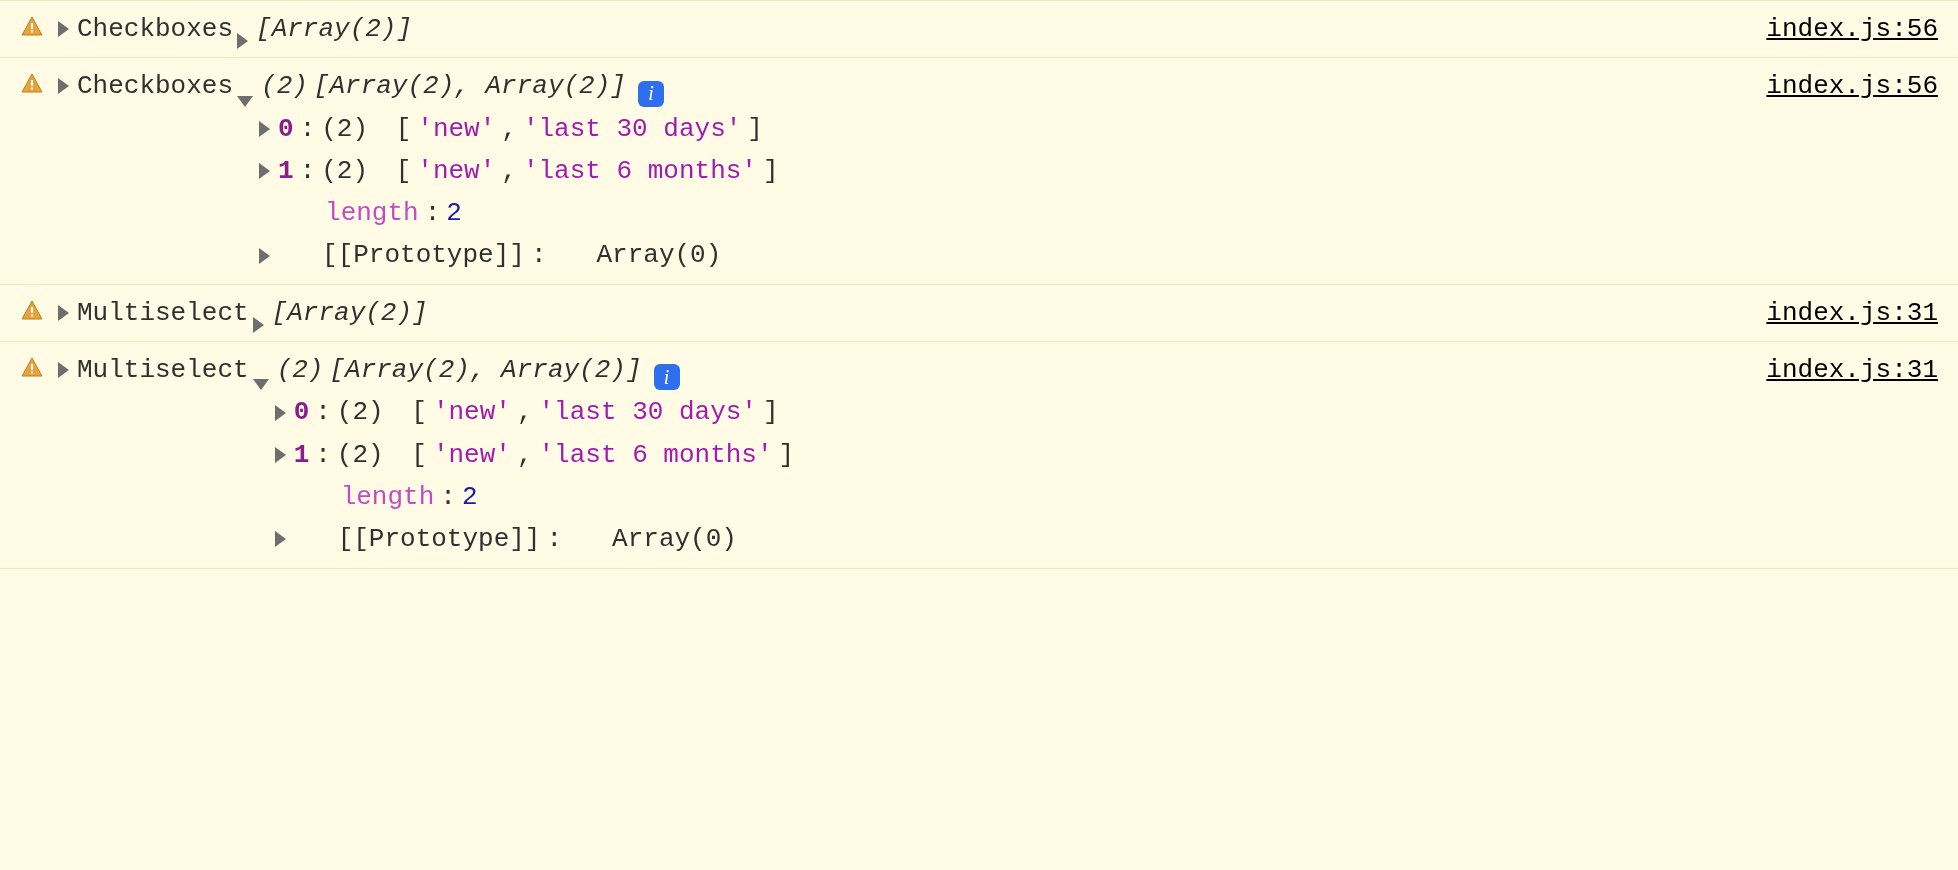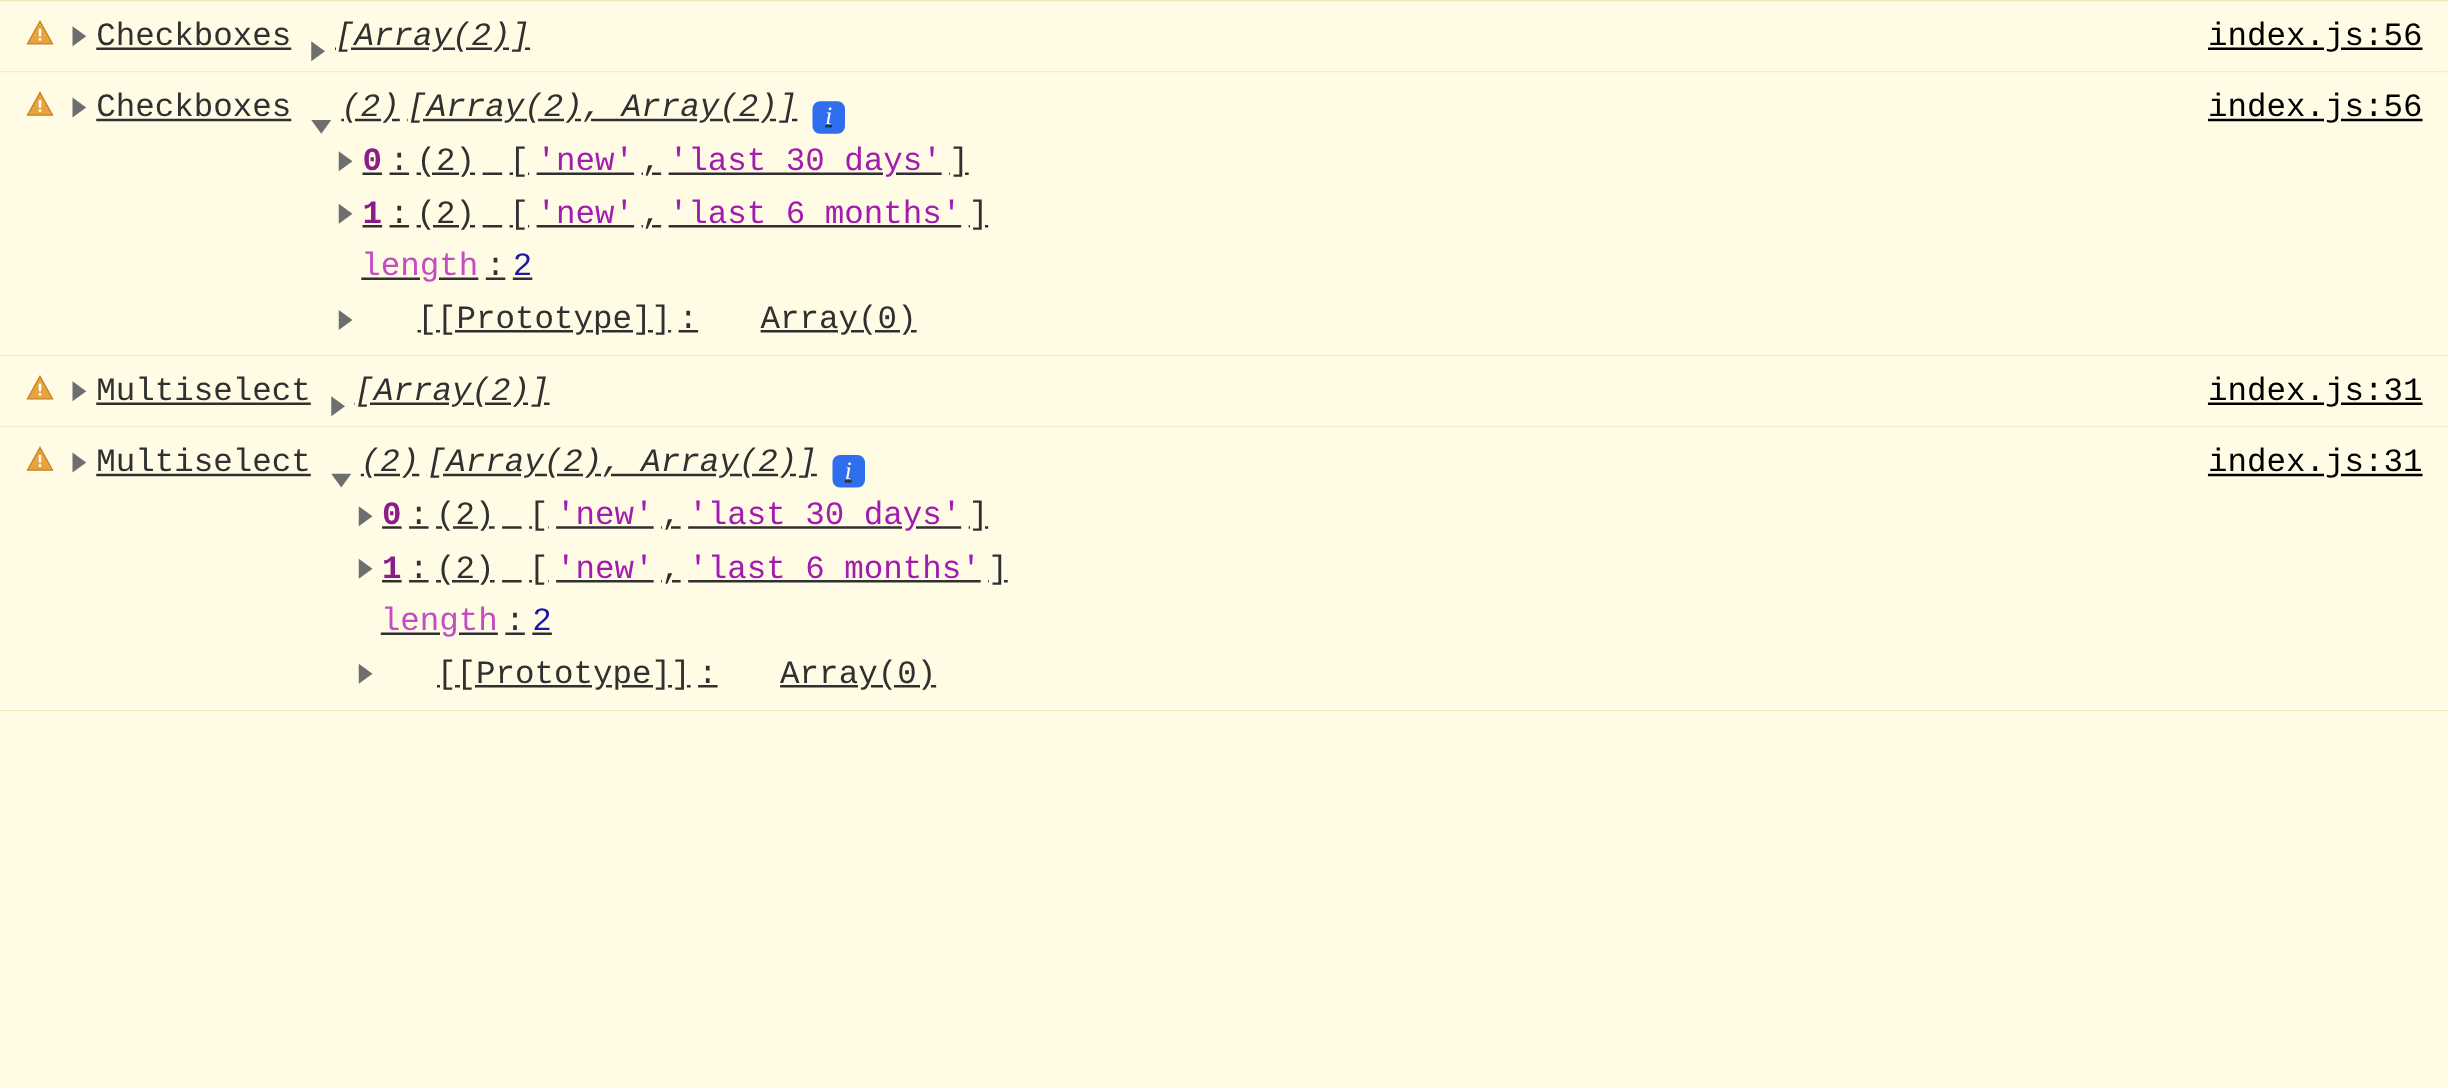--- a/index.html
+++ b/index.html
@@ -28,23 +28,22 @@
     width: 24px;
     height: 24px;
     flex-shrink: 0;
     margin-top: 6px;
   }
 
   .msg-body {
     flex: 1 1 auto;
     display: flex;
     align-items: flex-start;
-    gap: 16px;
+    gap: 4px;
     min-width: 0;
-    text-decoration: underline;
   }
   .label-block {
     display: flex;
     align-items: center;
     gap: 6px;
     flex-shrink: 0;
   }
   .label-text { color: #303030; }
   .value-block {
     display: flex;
@@ -80,21 +79,21 @@
     flex-direction: column;
     gap: 2px;
   }
   .child-line {
     display: flex;
     align-items: center;
     gap: 6px;
     white-space: nowrap;
   }
   .idx   { color: #8a1d8a; font-weight: 600; }
-  .len-k { color: #c24dc2; }
+  .len-k { color: #c24dc2; margin-left: 48px; }
   .len-v { color: #1a1aa6; }
   .arr-brackets { color: #303030; }
   .str   { color: #a21caf; }
   .proto { color: #303030; margin-left: 44px; }
   .src {
     flex-shrink: 0;
     color: #000000;
     text-decoration: underline;
     cursor: pointer;
     margin-left: auto;

